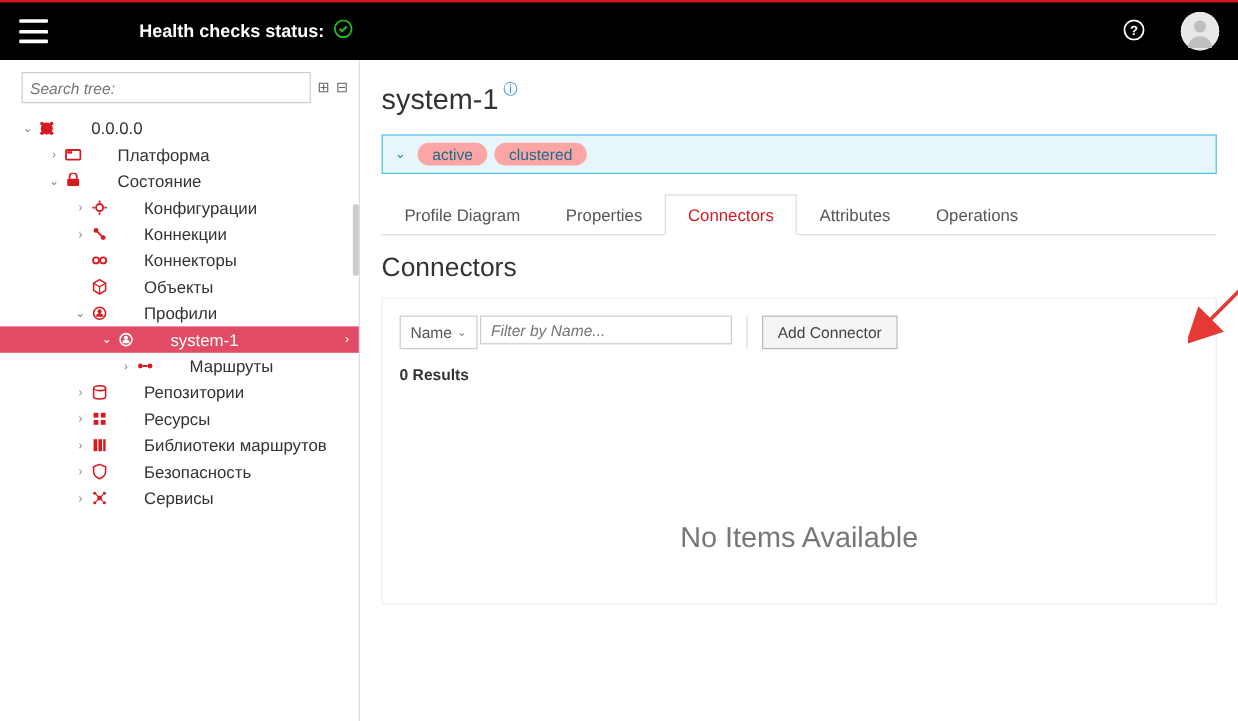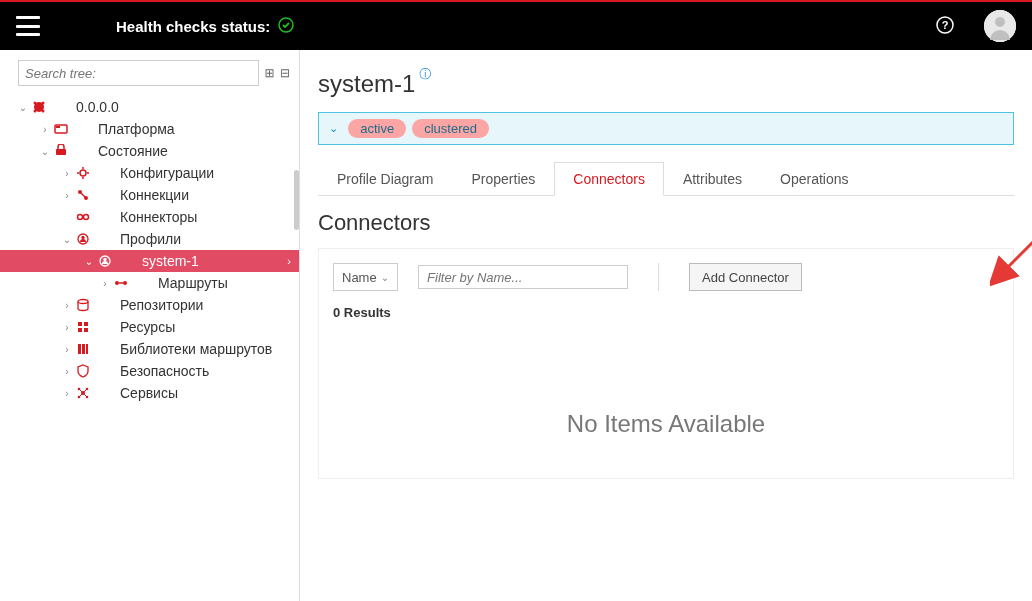--- a/index.html
+++ b/index.html
@@ -52,29 +52,29 @@
   .pill { display: inline-block; background: #fca5a5; color: #1b6d8a; padding: 2px 12px; border-radius: 10px; font-size: 13px; margin-right: 6px; }
 
   
   .tabs { display: flex; border-bottom: 1px solid #ddd; margin-bottom: 14px; }
   .tab { padding: 8px 18px; color: #555; cursor: pointer; border: 1px solid transparent; border-bottom: none; position: relative; top: 1px; }
   .tab.active { color: #d71920; border-color: #ddd; background: #fff; border-bottom: 1px solid #fff; }
 
   .section-title { font-size: 22px; font-weight: 400; margin-bottom: 12px; color: #333; }
 
   .panel { border: 1px solid #eee; background: #fff; padding: 14px 14px 40px 14px; position: relative; }
-  .panel-toolbar { display: flex; align-items: center; gap: 20px; }
+  .panel-toolbar { display: flex; gap: 2px; }
   .name-select { height: 28px; border: 1px solid #ccc; background: #fff; padding: 0 8px; font-size: 13px; color: #555; display: inline-flex; align-items: center; cursor: pointer; }
   .name-select .caret { margin-left: 4px; font-size: 10px; color: #888; }
   .filter-input { height: 24px; width: 210px; border: 1px solid #ccc; padding: 0 8px; font-style: italic; color: #888; font-size: 13px; }
   .toolbar-divider { width: 1px; height: 28px; background: #ddd; margin: 0 10px; }
   .add-btn { height: 28px; border: 1px solid #bbb; background: #f5f5f5; padding: 0 12px; font-size: 13px; color: #444; cursor: pointer; }
 
   .results-row { font-size: 13px; font-weight: 600; color: #333; margin-top: 14px; }
-  .empty { text-align: center; color: #777; font-size: 24px; font-weight: 300; margin-top: 90px; }
+  .empty { text-align: center; color: #777; font-size: 24px; font-weight: 300; margin-top: 115px; }
 
   
   .arrow-svg { position: absolute; top: 160px; left: 690px; pointer-events: none; }
 </style>
 </head>
 <body>
 
 <div class="header">
   <div class="hamburger">
     <span></span>
@@ -183,20 +183,30 @@
         <span class="tree-caret"></span>
         <span class="tree-icon">
             <svg width="14" height="14" viewBox="0 0 14 14">
               <circle cx="4" cy="7" r="2.5" fill="none" stroke="#d71920" stroke-width="1.5"></circle>
               <circle cx="10" cy="7" r="2.5" fill="none" stroke="#d71920" stroke-width="1.5"></circle>
             </svg>
           </span>
         <span class="tree-label">Коннекторы</span>
       </div>
 
+      <div class="tree-row lvl2">
+        <span class="tree-caret"></span>
+        <span class="tree-icon">
+            <svg width="14" height="14" viewBox="0 0 14 14">
+              <path d="M7 1 L12 4 L12 10 L7 13 L2 10 L2 4 Z" fill="none" stroke="#d71920" stroke-width="1.3"></path>
+              <path d="M2 4 L7 7 L12 4 M7 7 L7 13" fill="none" stroke="#d71920" stroke-width="1"></path>
+            </svg>
+          </span>
+        <span class="tree-label">Объекты</span>
+      </div>
 
       <div class="tree-row lvl2">
         <span class="tree-caret">⌄</span>
         <span class="tree-icon">
             <svg width="14" height="14" viewBox="0 0 14 14">
               <circle cx="7" cy="7" r="5" fill="none" stroke="#d71920" stroke-width="1.3"></circle>
               <circle cx="7" cy="5.5" r="1.7" fill="#d71920"></circle>
               <path d="M4 10 a3 3 0 0 1 6 0" fill="#d71920"></path>
             </svg>
           </span>

